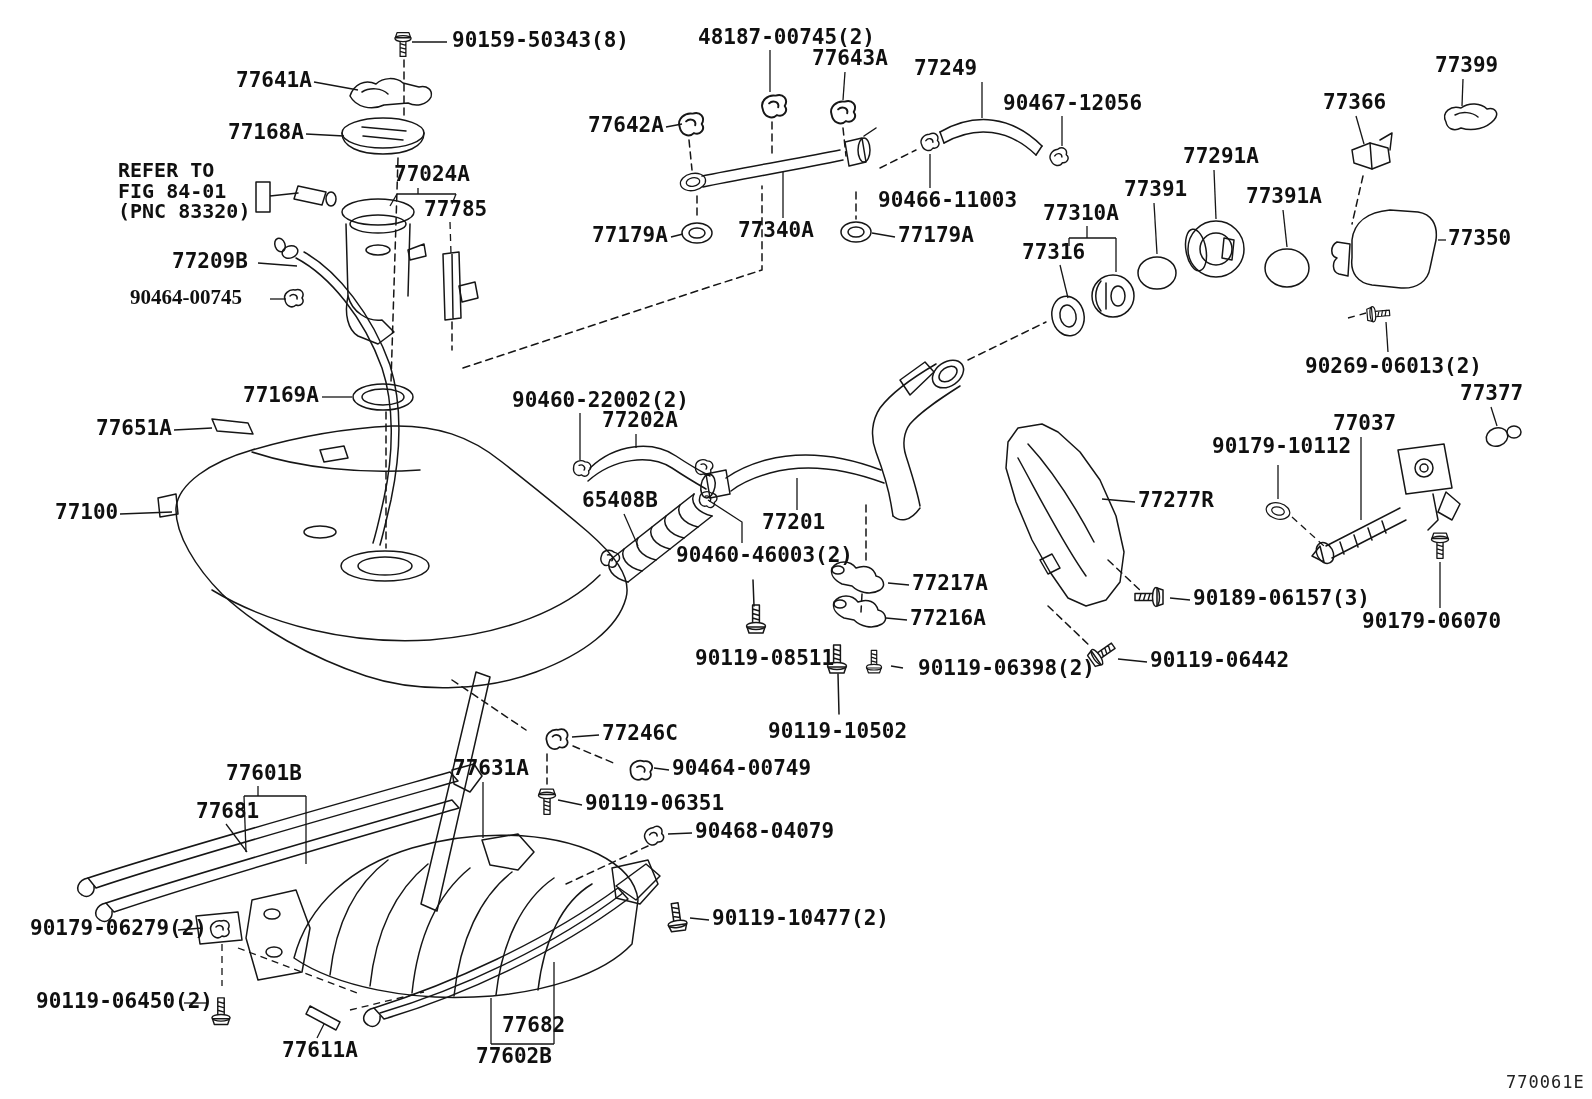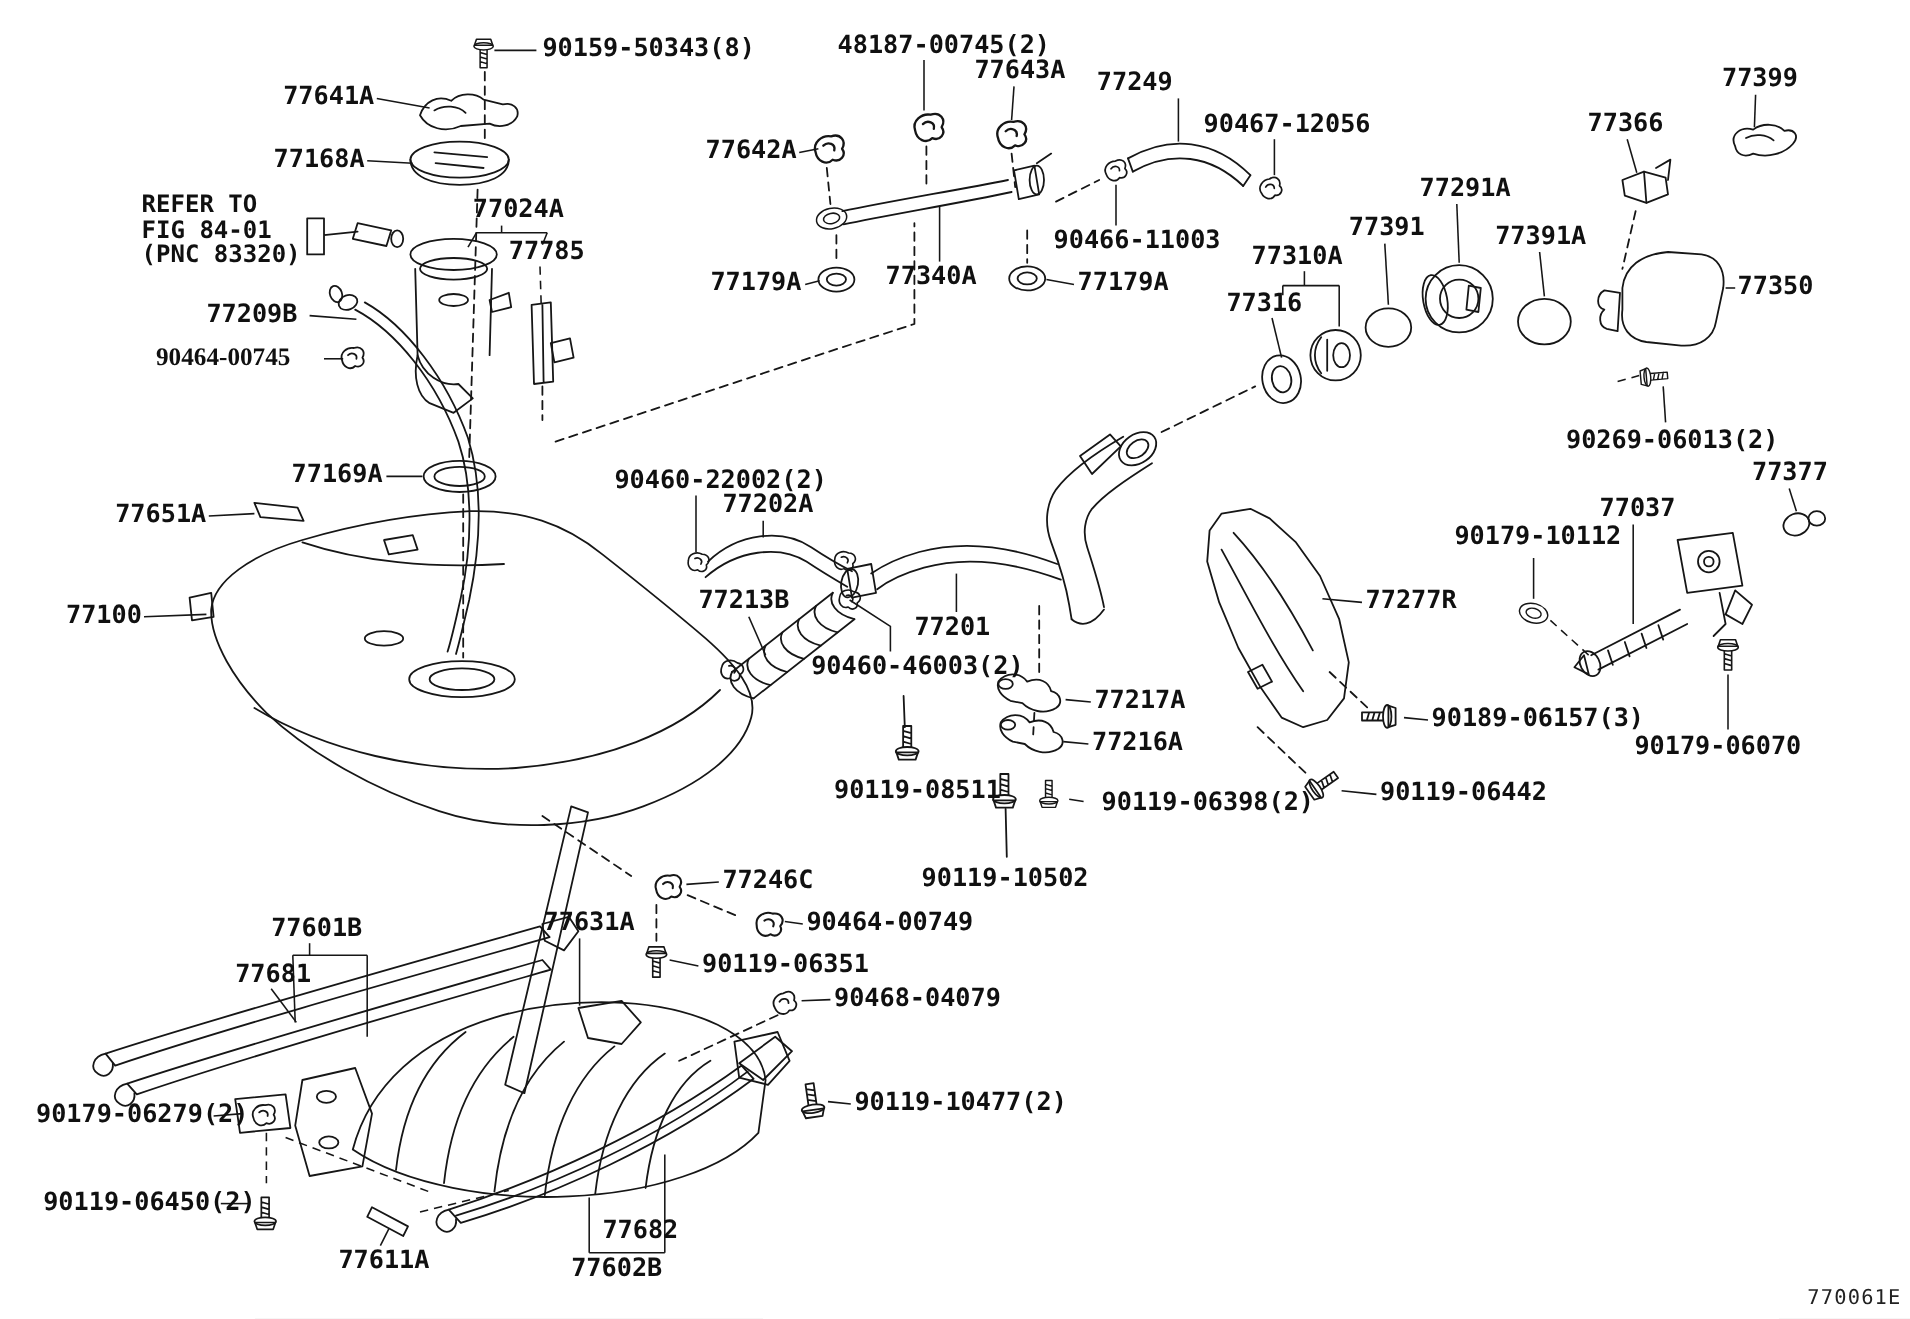--- a/index.html
+++ b/index.html
@@ -335,21 +335,21 @@
       <div class="part-label" style="left: 1305px; top: 356px;">90269-06013(2)</div>
       <div class="part-label" style="left: 1460px; top: 383px;">77377</div>
       <div class="part-label" style="left: 1333px; top: 413px;">77037</div>
       <div class="part-label" style="left: 1212px; top: 436px;">90179-10112</div>
       <div class="part-label" style="left: 1138px; top: 490px;">77277R</div>
       <div class="part-label" style="left: 1193px; top: 588px;">90189-06157(3)</div>
       <div class="part-label" style="left: 1150px; top: 650px;">90119-06442</div>
       <div class="part-label" style="left: 1362px; top: 611px;">90179-06070</div>
       <div class="part-label" style="left: 512px; top: 390px;">90460-22002(2)</div>
       <div class="part-label" style="left: 602px; top: 410px;">77202A</div>
-      <div class="part-label" style="left: 582px; top: 490px;">77213B</div>
+      <div class="part-label" style="left: 582px; top: 490px;">65408B</div>
       <div class="part-label" style="left: 762px; top: 512px;">77201</div>
       <div class="part-label" style="left: 676px; top: 545px;">90460-46003(2)</div>
       <div class="part-label" style="left: 912px; top: 573px;">77217A</div>
       <div class="part-label" style="left: 910px; top: 608px;">77216A</div>
       <div class="part-label" style="left: 695px; top: 648px;">90119-08511</div>
       <div class="part-label" style="left: 906px; top: 658px; margin-left: 12px;">90119-06398(2)</div>
       <div class="part-label" style="left: 768px; top: 721px;">90119-10502</div>
       <div class="part-label" style="left: 602px; top: 723px;">77246C</div>
       <div class="part-label" style="left: 672px; top: 758px;">90464-00749</div>
       <div class="part-label" style="left: 585px; top: 793px;">90119-06351</div>

